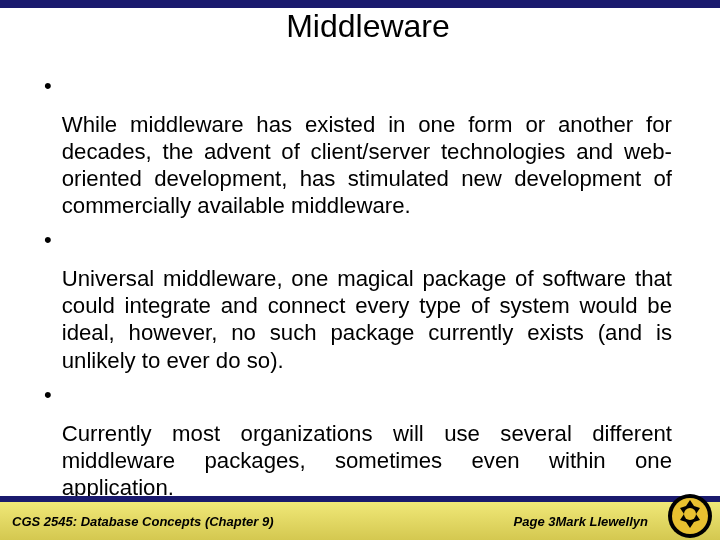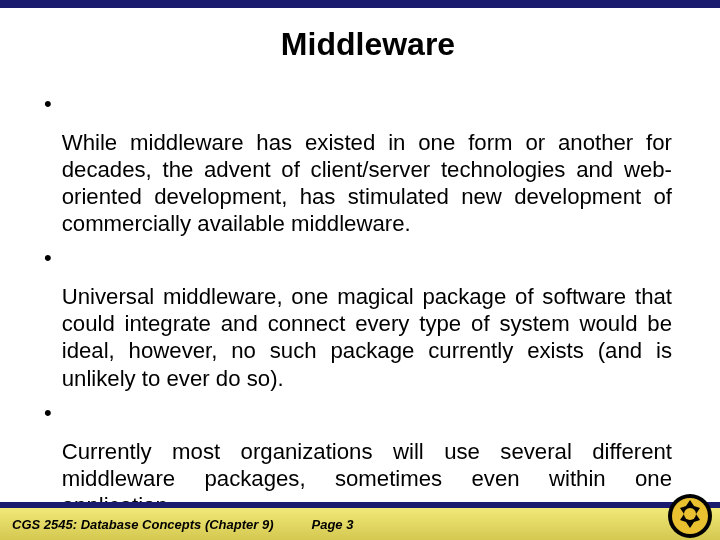--- a/index.html
+++ b/index.html
@@ -13,23 +13,22 @@
   }
   .top-bar {
     width: 100%;
     height: 8px;
     background: #1a1a6e;
   }
   .title {
     text-align: center;
     font-size: 32px;
     color: #000;
-    margin-top: 18px;
     margin-bottom: 24px;
-    font-weight: bold;
+    font-weight: normal;
     padding-left: 16px;
   }
   .content {
     padding: 0 48px 0 44px;
   }
   .bullet-item {
     display: flex;
     margin-bottom: 4px;
   }
   .bullet {
@@ -46,33 +45,33 @@
     text-align: justify;
     color: #000;
     flex: 1;
     margin-top: 42px;
   }
   .footer-bar {
     position: absolute;
     bottom: 0;
     left: 0;
     width: 100%;
-    height: 38px;
+    height: 44px;
     background: linear-gradient(to bottom, #f0e878, #d4c850);
     border-top: 6px solid #1a1a6e;
     display: flex;
     align-items: center;
     padding: 0 12px;
     font-size: 13px;
     font-weight: bold;
     font-style: italic;
     color: #000;
   }
   .footer-left { flex: 0 0 auto; }
-  .footer-center { flex: 1; text-align: left; padding-left: 18px; margin-left: 20px; }
+  .footer-center { flex: 1; text-align: right; padding-left: 18px; margin-left: 20px; }
   .footer-right { flex: 0 0 auto; padding-right: 60px; }
   .logo {
     position: absolute;
     right: 6px;
     bottom: 0px;
     width: 48px;
     height: 48px;
   }
 </style>
 </head>
@@ -93,20 +92,21 @@
   </div>
   <div class="bullet-item">
     <span class="bullet">•</span>
     <span class="bullet-text">Currently most organizations will use several different middleware packages, sometimes even within one application.</span>
   </div>
 </div>
 
 <div class="footer-bar">
   <span class="footer-left">CGS 2545: Database Concepts  (Chapter 9)</span>
   <span class="footer-center">Page 3</span>
+  <span class="footer-right">Mark Llewellyn</span>
 </div>
 
 <svg class="logo" viewBox="0 0 48 48">
   <circle cx="24" cy="24" r="22" fill="#000"></circle>
   <circle cx="24" cy="24" r="18" fill="#e8c030"></circle>
   <path d="M24 8 L28 14 L34 16 L30 22 L34 28 L28 30 L24 36 L20 30 L14 28 L18 22 L14 16 L20 14 Z" fill="#000"></path>
   <circle cx="24" cy="22" r="6" fill="#e8c030"></circle>
 </svg>
 
 </body></html>

